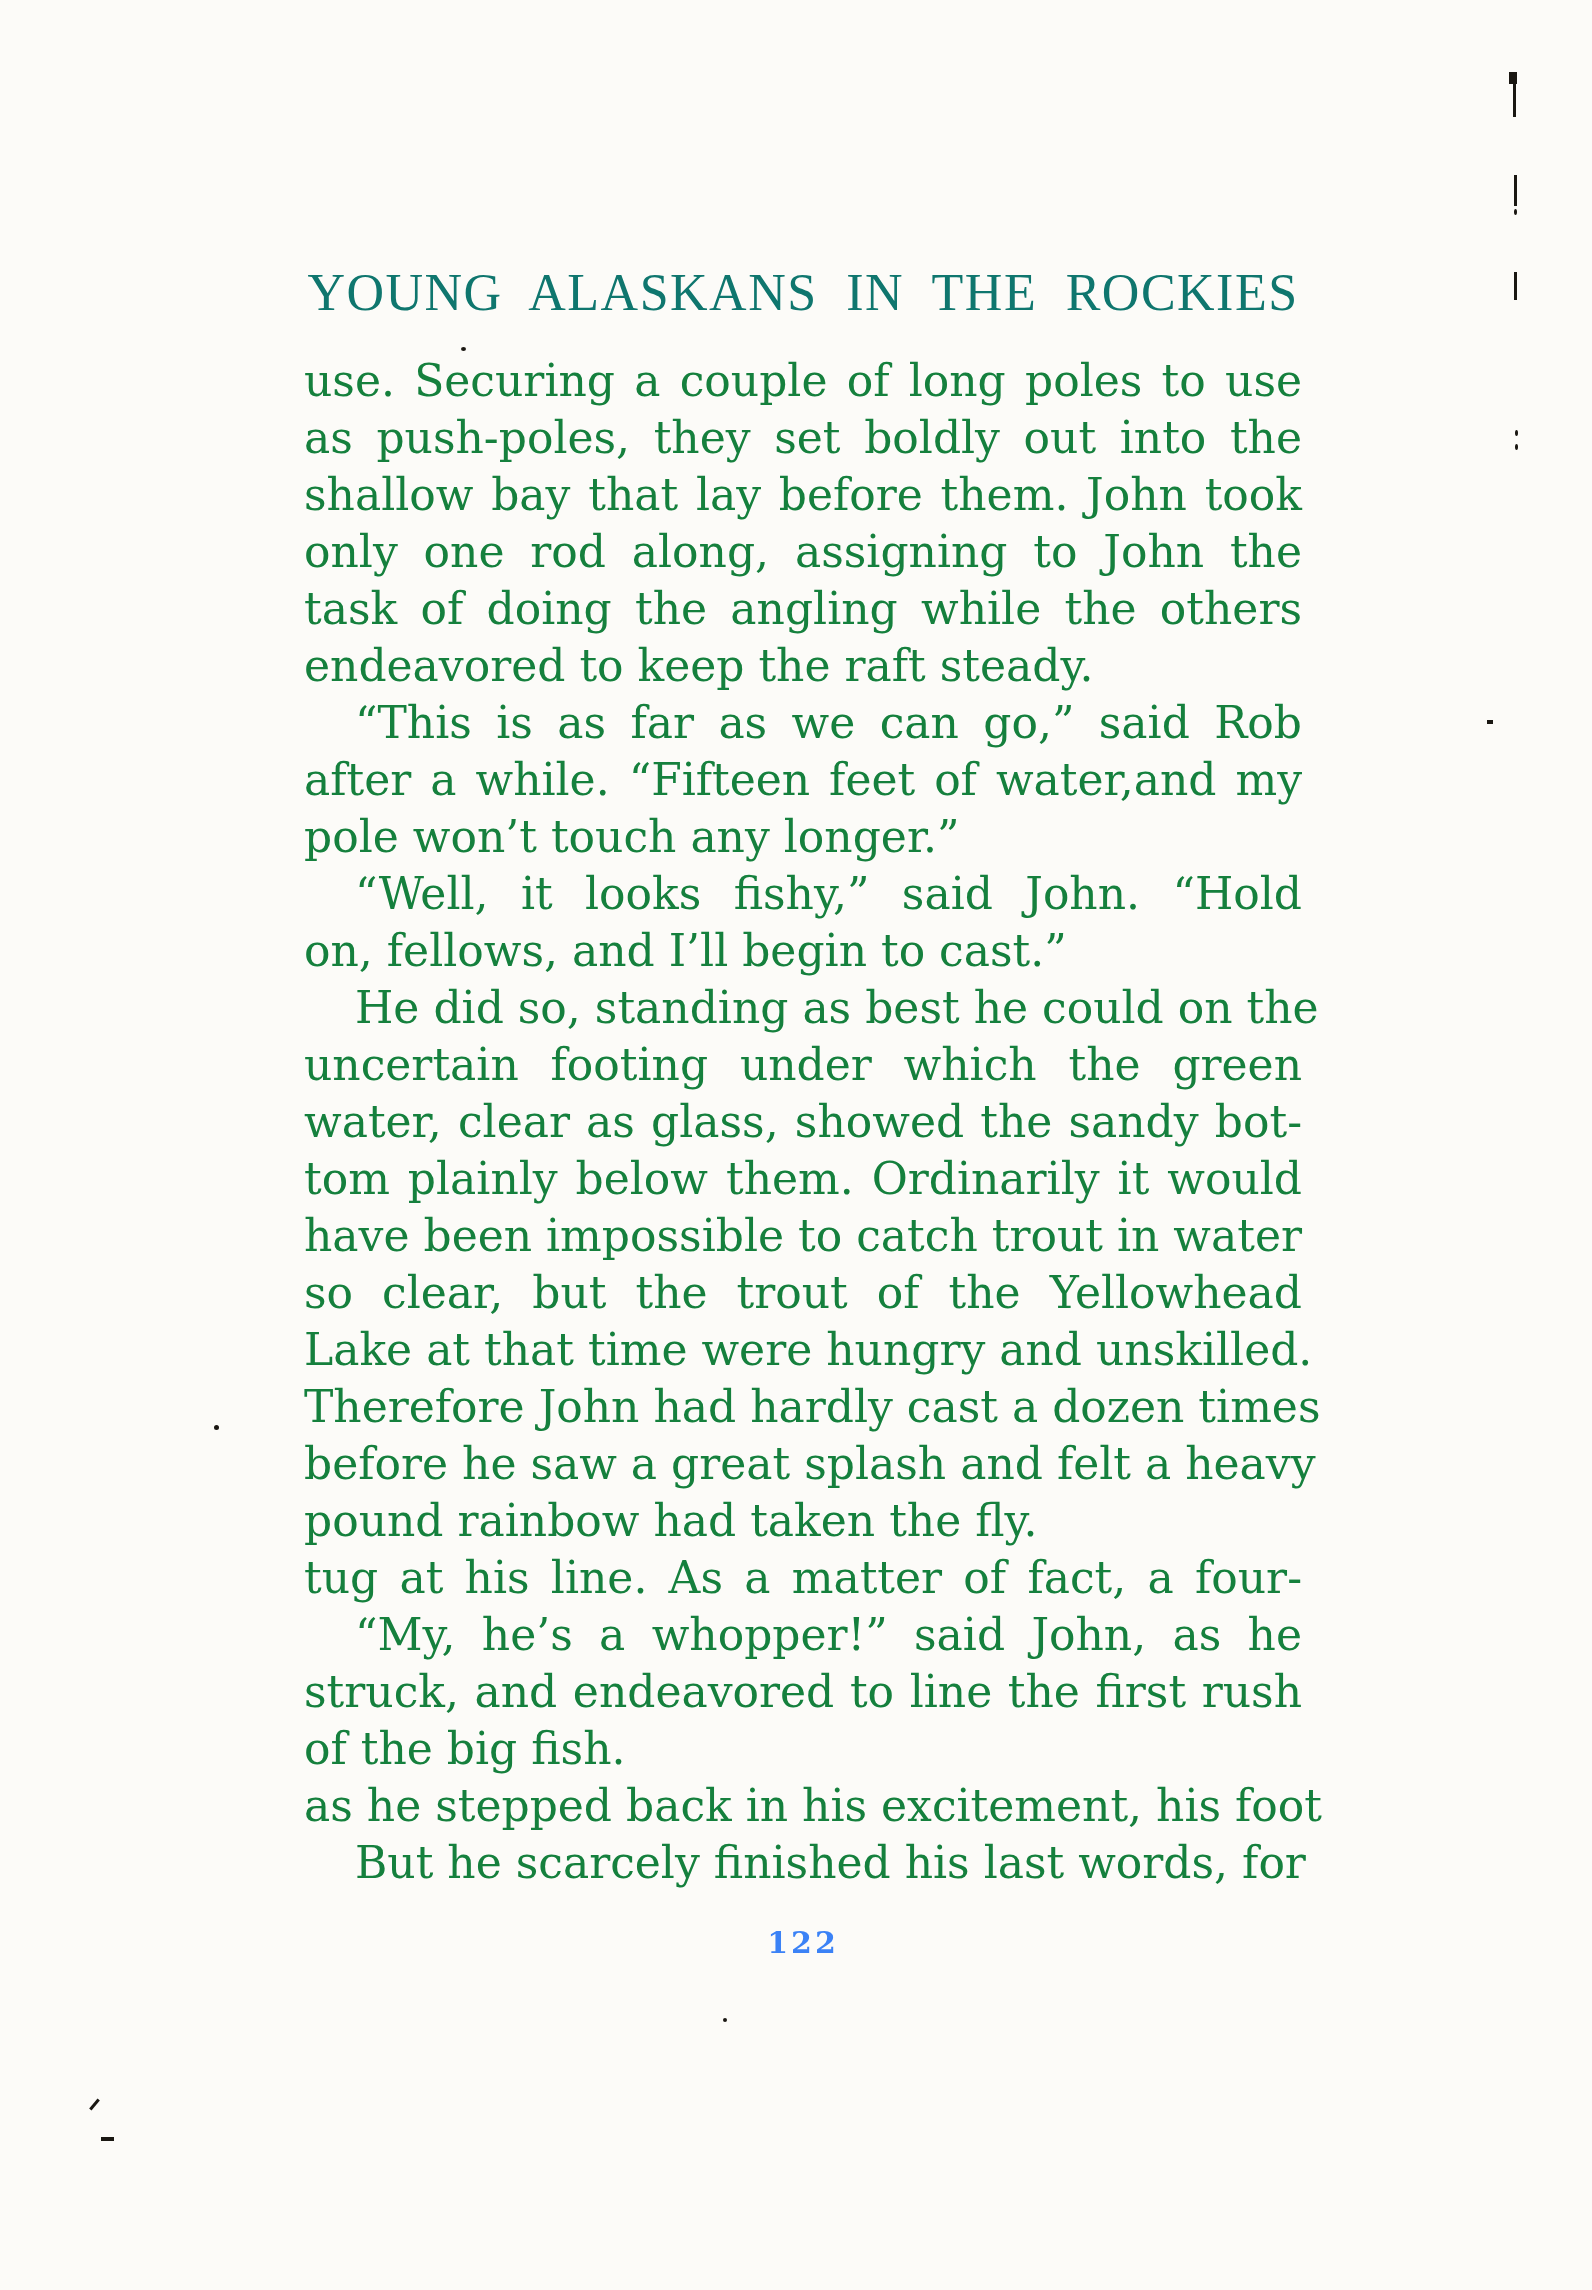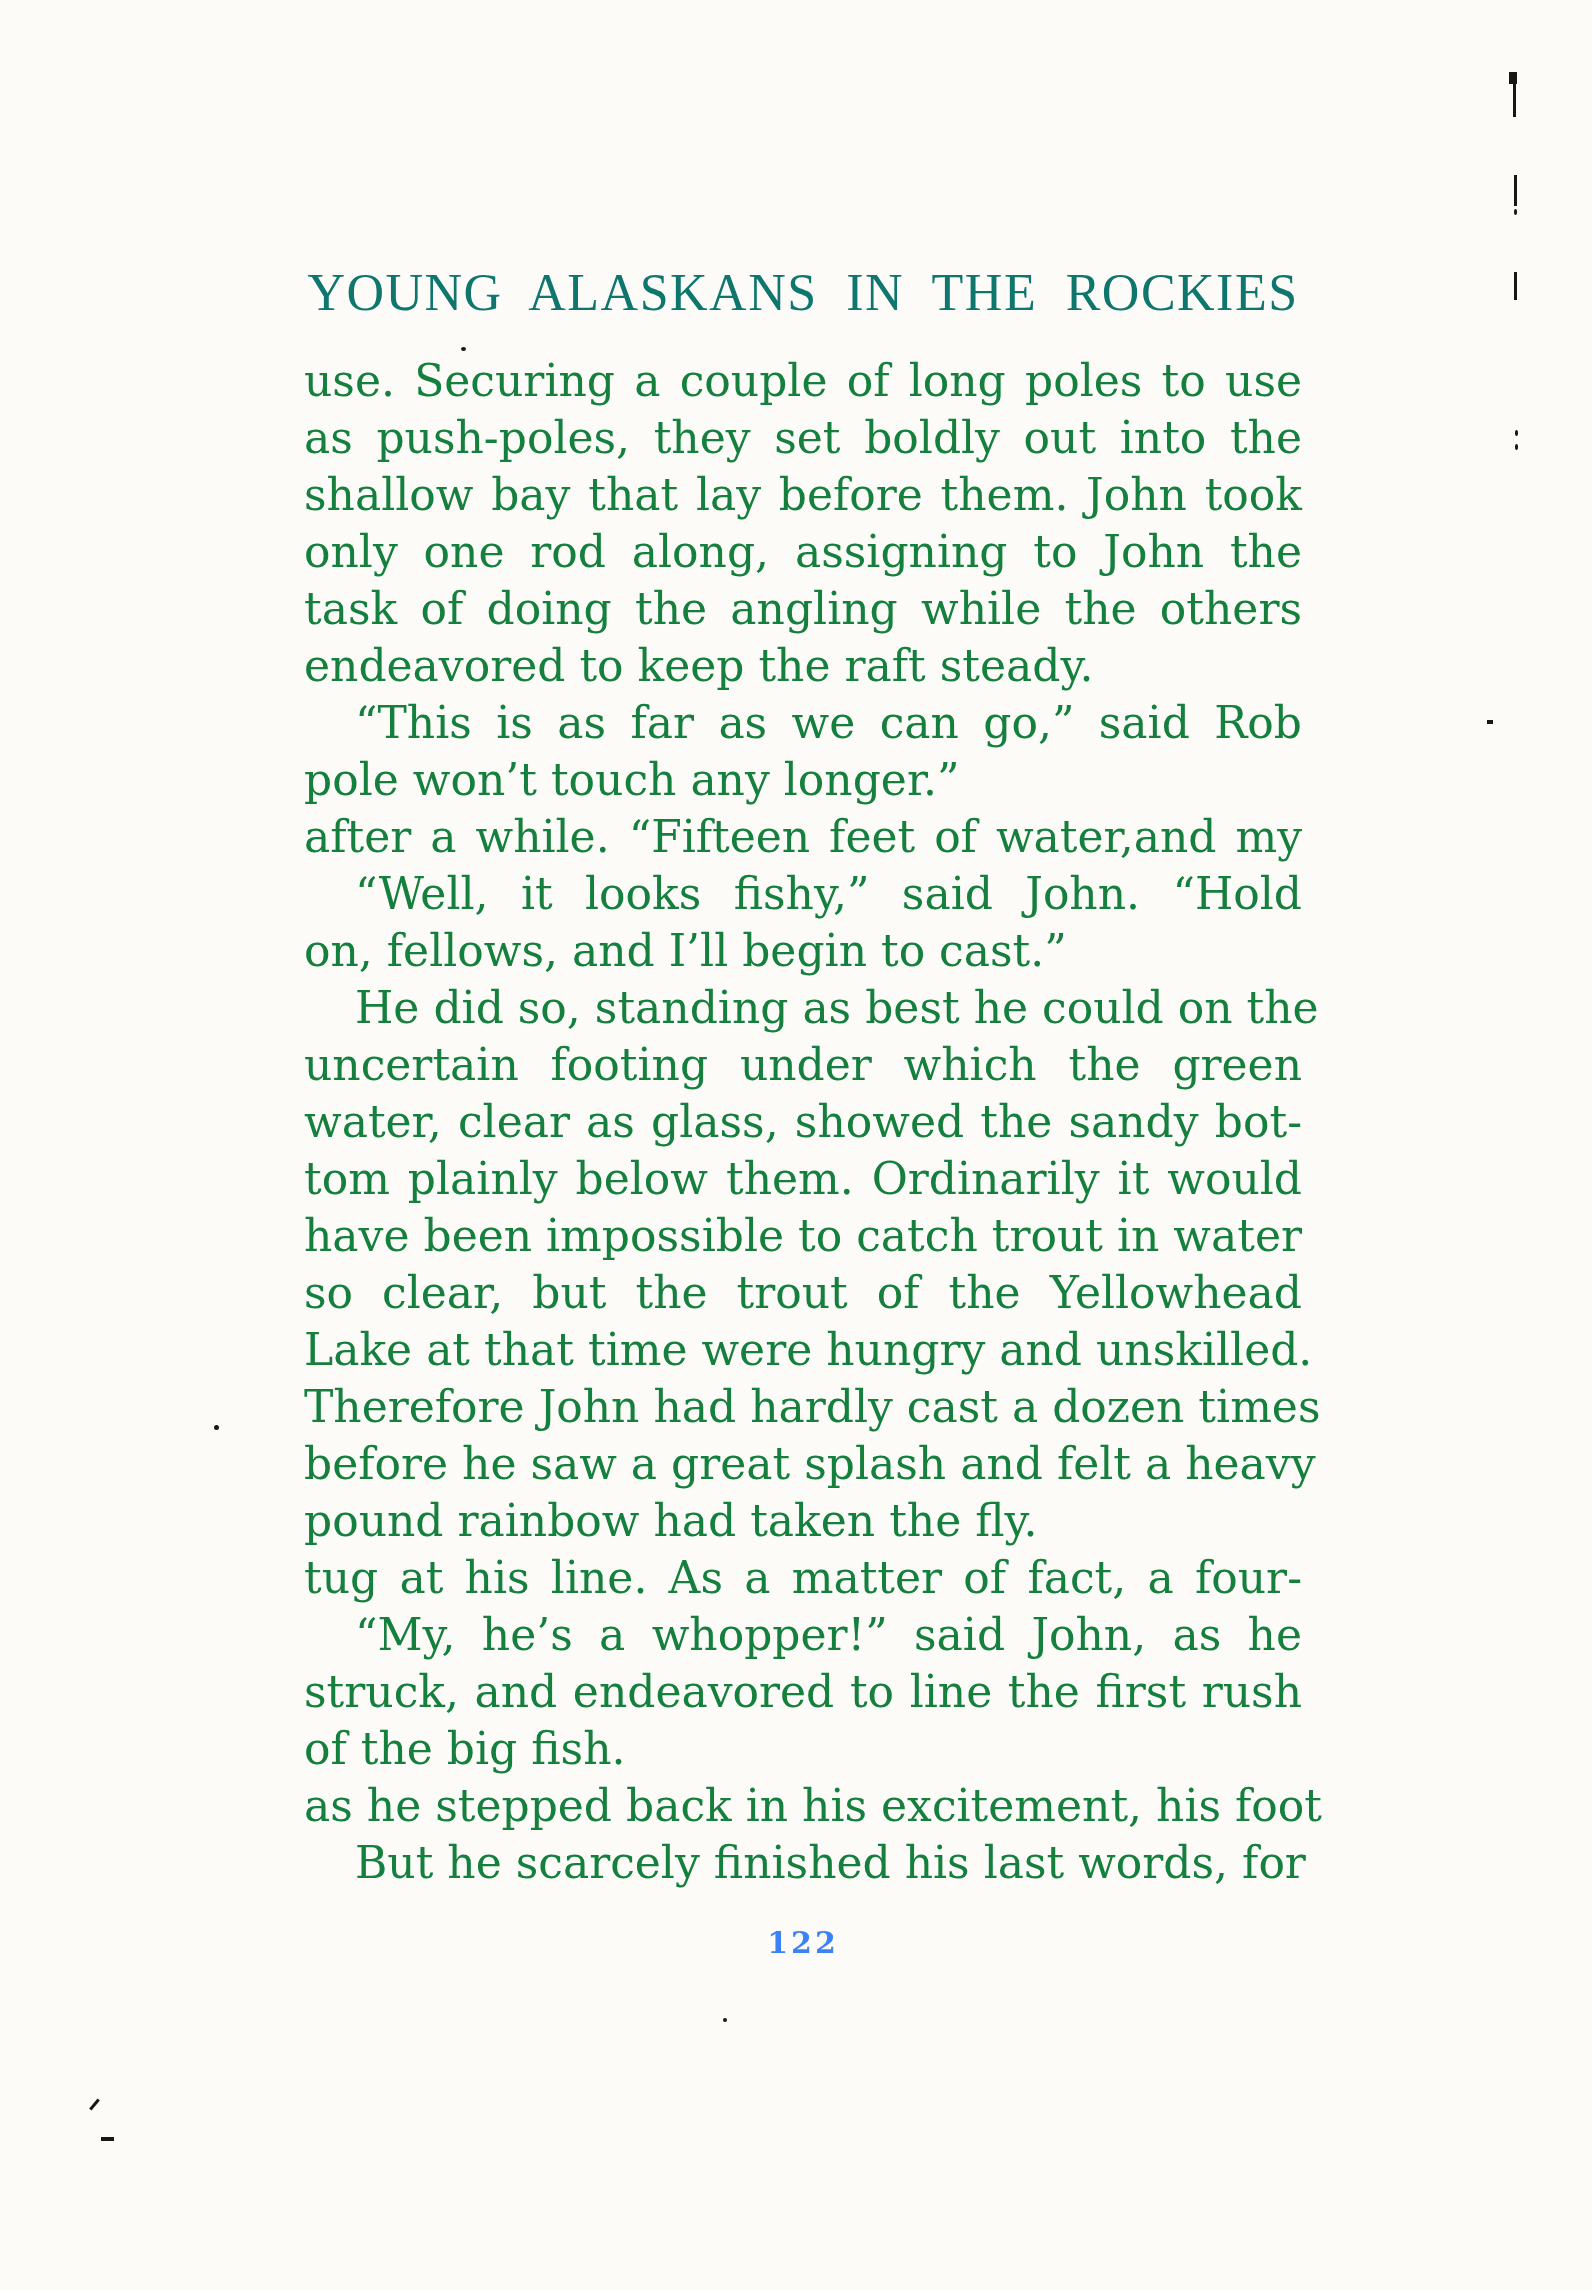--- a/index.html
+++ b/index.html
@@ -90,22 +90,22 @@
   <div class="body-text">
 
     <div class="line">use.  Securing a couple of long poles to use</div>
     <div class="line">as push-poles, they set boldly out into the</div>
     <div class="line">shallow bay that lay before them.  John took</div>
     <div class="line">only one rod along, assigning to John the</div>
     <div class="line">task of doing the angling while the others</div>
     <div class="line last">endeavored to keep the raft steady.</div>
 
     <div class="line indent">“This is as far as we can go,” said Rob</div>
+    <div class="line">after a while.  “Fifteen feet of water,and my</div>
     <div class="line last">pole won’t touch any longer.”</div>
-    <div class="line">after a while.  “Fifteen feet of water,and my</div>
 
     <div class="line indent">“Well, it looks fishy,” said John.  “Hold</div>
     <div class="line last">on, fellows, and I’ll begin to cast.”</div>
 
     <div class="line indent">He did so, standing as best he could on the</div>
     <div class="line">uncertain footing under which the green</div>
     <div class="line">water, clear as glass, showed the sandy bot-</div>
     <div class="line">tom plainly below them.  Ordinarily it would</div>
     <div class="line">have been impossible to catch trout in water</div>
     <div class="line">so clear, but the trout of the Yellowhead</div>

